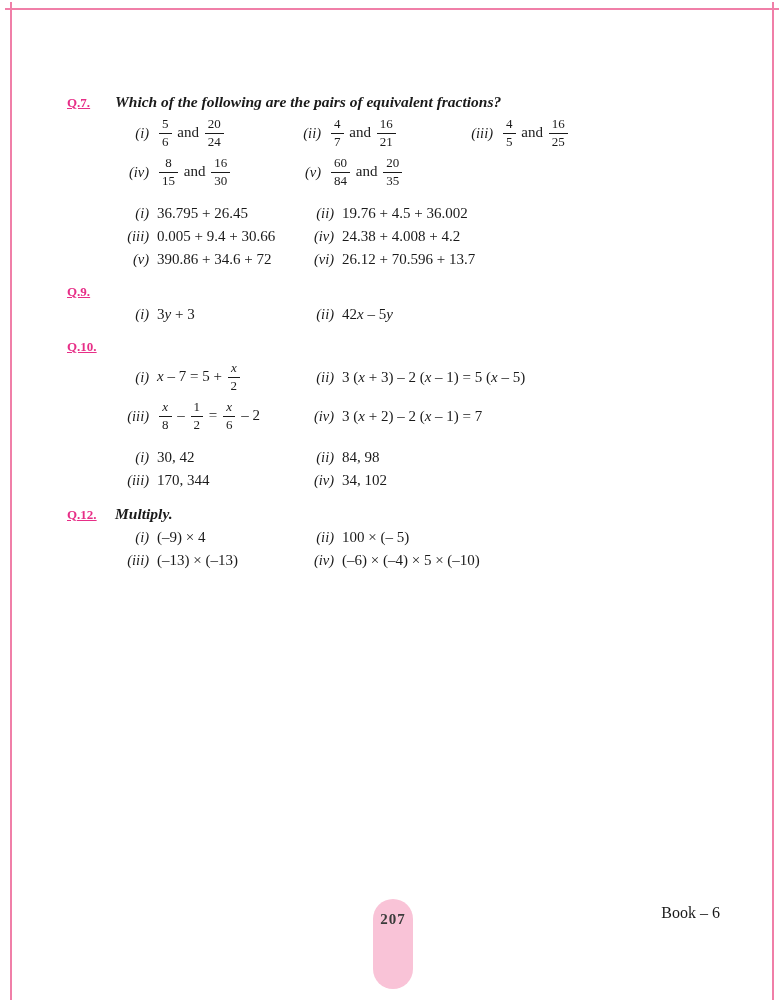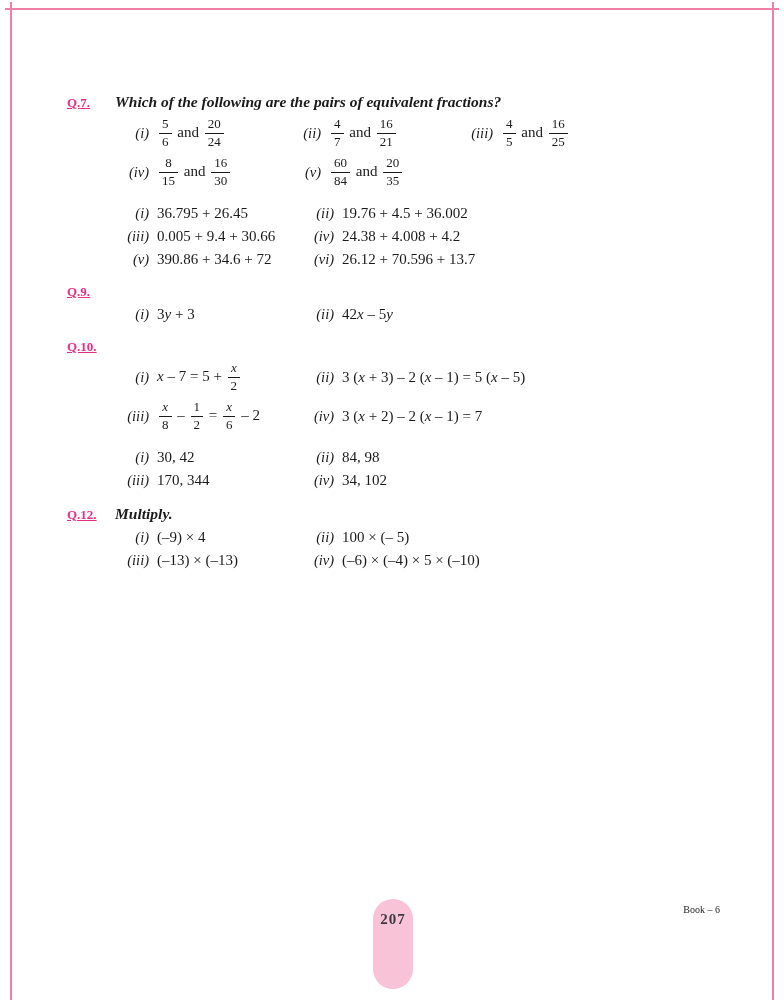--- a/index.html
+++ b/index.html
@@ -47,21 +47,21 @@
     text-align:center;
   }
   .page-badge span {
     display:inline-block; margin-top:12px;
     font-weight:bold; font-size:15px;
     color:var(--badge-text,#3b3b3b);
     letter-spacing:1px;
   }
   .book-label {
     position:absolute; right:64px; top:904px;
-    font-size:10px; color:#1a1a1a;text-align:center;
+    font-size:16px; color:#1a1a1a;text-align:center;
   }
 </style>
 </head>
 <body>
 
 <div class="page">
   <div class="border-top"></div>
   <div class="border-left"></div>
   <div class="border-right"></div>
 

